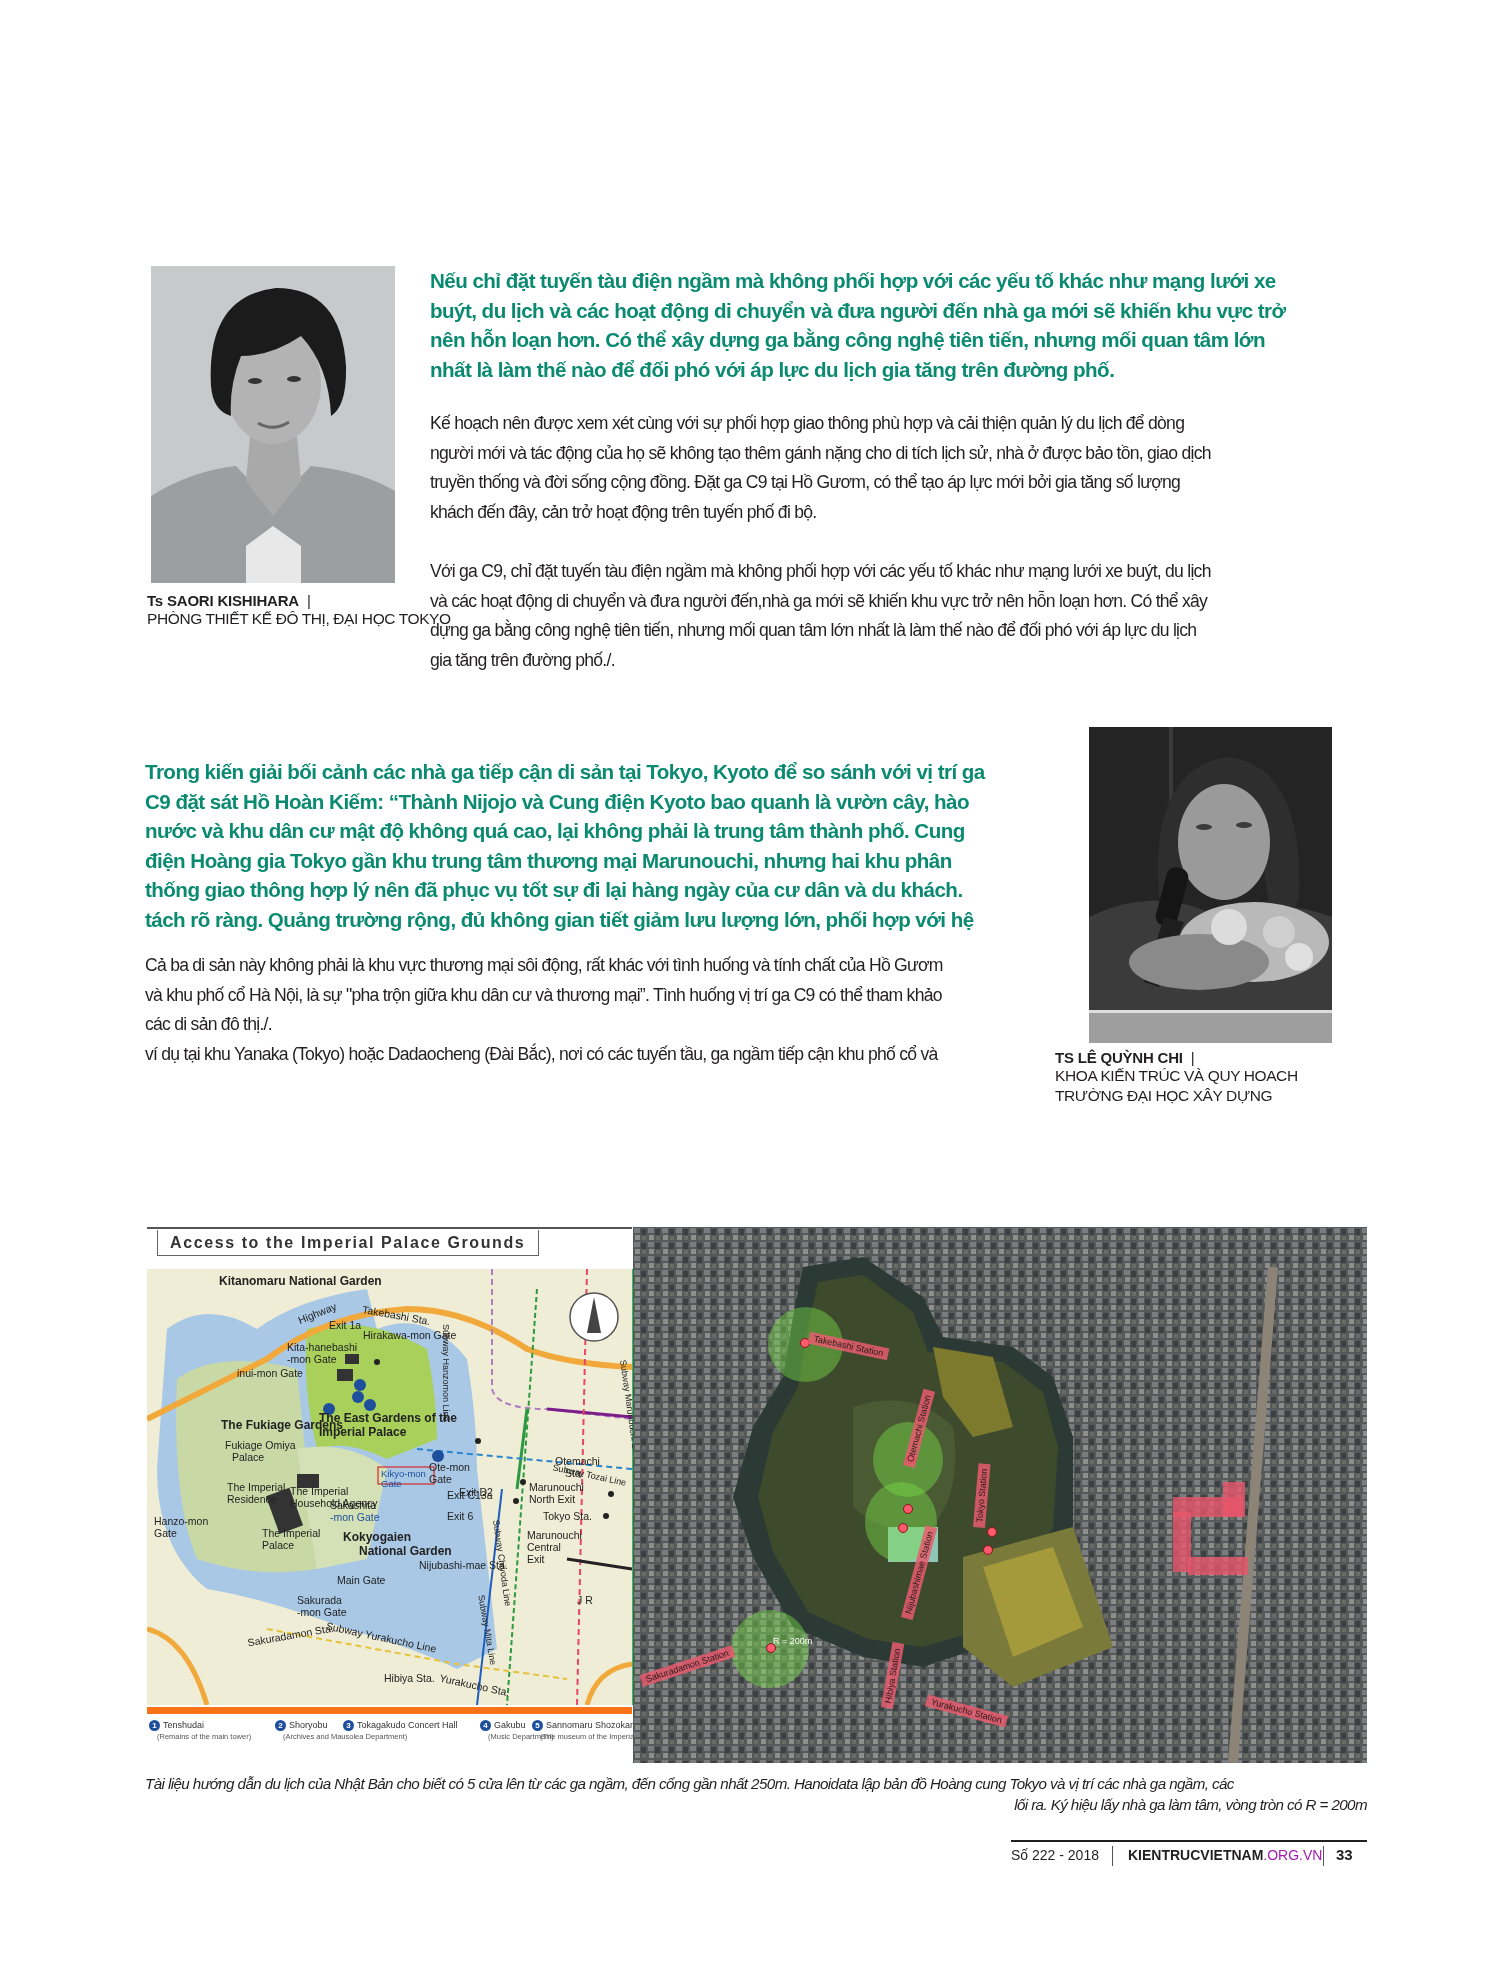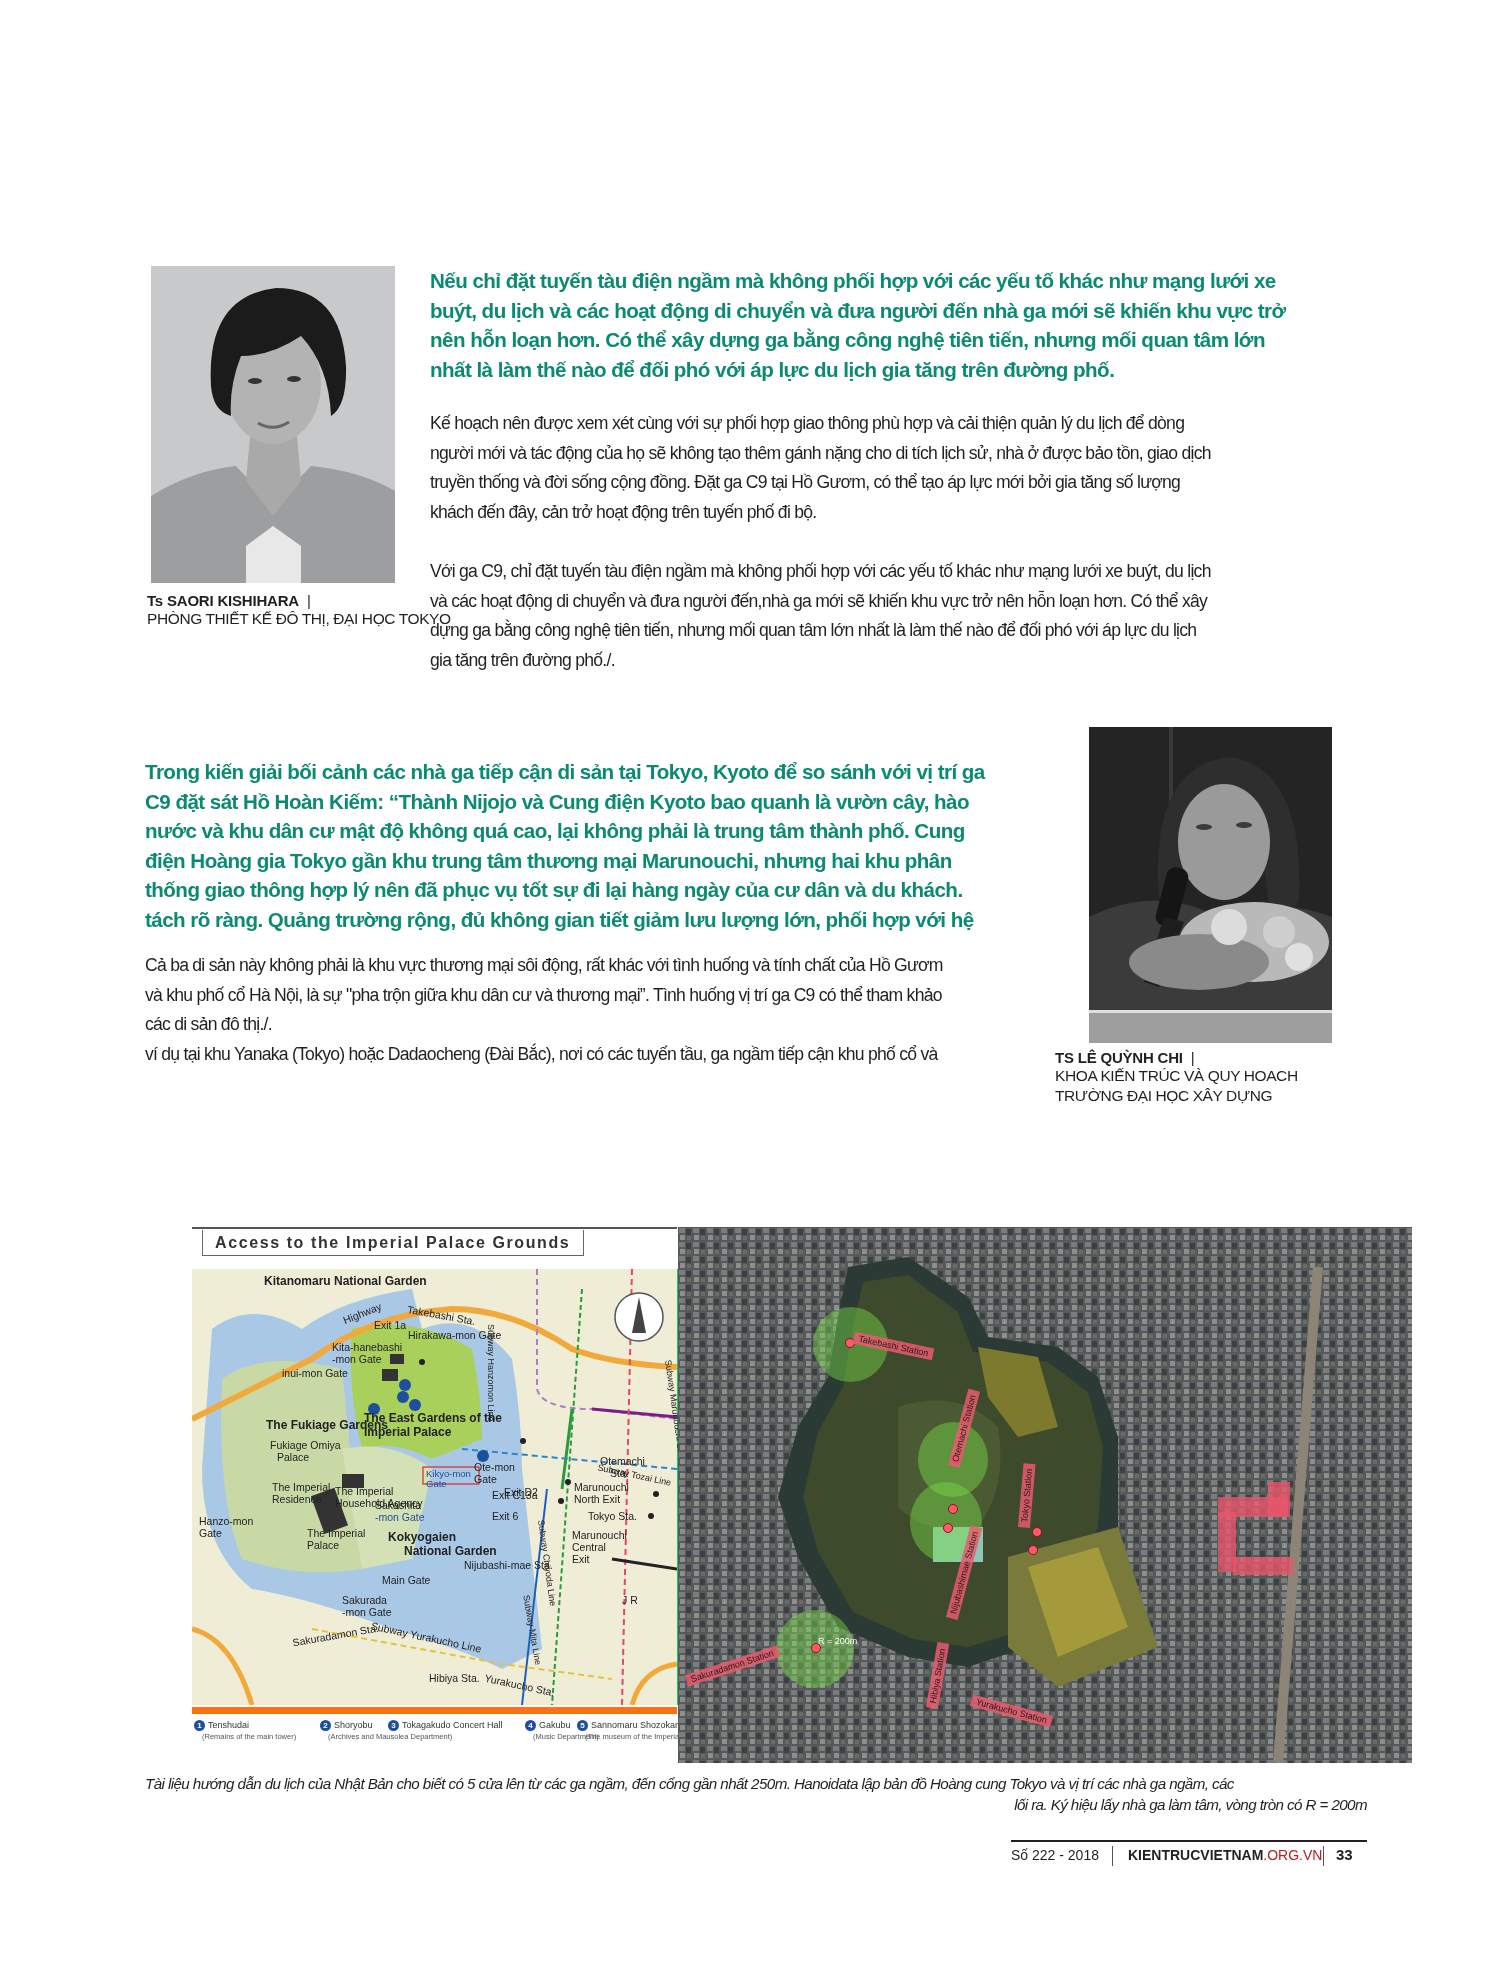--- a/index.html
+++ b/index.html
@@ -28,21 +28,21 @@
   #lead1 { left: 430px; top: 266px; width: 940px; }
   #body1a { left: 430px; top: 409px; width: 940px; }
   #body1b { left: 430px; top: 557px; width: 940px; }
   #lead2 { left: 145px; top: 757px; width: 880px; }
   #body2 { left: 145px; top: 951px; width: 880px; }
 
   #cap1 { left: 147px; top: 592px; }
   #cap2 { left: 1055px; top: 1049px; }
 
   
-  #map-fig { left: 147px; top: 1227px; width: 1220px; height: 536px; margin-left: 45px; }
+  #map-fig { left: 147px; top: 1227px; width: 1220px; height: 536px; }
   #map-left { position: absolute; left: 0; top: 0; width: 485px; height: 536px; background: #ffffff; border-top: 2px solid #555; box-sizing: border-box; }
   #map-title {
     position: absolute; left: 10px; top: 1px; width: 382px; height: 26px; border: 1.5px solid #666; border-top: none;
     font-size: 16px; font-weight: bold; letter-spacing: 1.6px; color: #333; line-height: 26px; padding-left: 12px; box-sizing: border-box; white-space: nowrap;
   }
   #map-canvas { position: absolute; left: 0; top: 40px; width: 490px; height: 436px; background: #22c55e; overflow: hidden; }
   #map-legend { position: absolute; left: 0; top: 478px; width: 485px; height: 58px; border-top: 7px solid #f97316; font-size: 9px; color: #333; }
   .leg { position: absolute; top: 6px; white-space: nowrap; line-height: 11px; }
   .leg .num { display: inline-block; width: 11px; height: 11px; border-radius: 50%; background: #1d4f9c; color: #fff; font-size: 8px; text-align: center; line-height: 11px; font-weight: bold; margin-right: 3px; }
   .leg .sub { font-size: 7.5px; color: #555; display: block; padding-left: 8px; }
@@ -337,16 +337,16 @@
 
 <div class="abs" id="fig-caption">
   <span class="line">Tài liệu hướng dẫn du lịch của Nhật Bản cho biết có 5 cửa lên từ các ga ngầm, đến cổng gần nhất 250m. Hanoidata lập bản đồ Hoàng cung Tokyo và vị trí các nhà ga ngầm, các</span>
   <span class="line r">lối ra. Ký hiệu lấy nhà ga làm tâm, vòng tròn có R = 200m</span>
 </div>
 
 <div class="abs" id="footer-rule"></div>
 <div class="abs" id="footer">
   <span class="ft" style="left:0">Số 222 - 2018</span>
   <span class="ft-div" style="left:101px"></span>
-  <span class="ft" style="left:117px"><b>KIENTRUCVIETNAM</b><span style="color:#b91c1c">.ORG.VN</span></span>
+  <span class="ft" style="left:117px"><b>KIENTRUCVIETNAM</b><span style="color:#a21caf">.ORG.VN</span></span>
   <span class="ft-div" style="left:312px"></span>
   <span class="ft" style="left:325px;font-weight:bold;font-size:15px">33</span>
 </div>
 
 </body></html>

